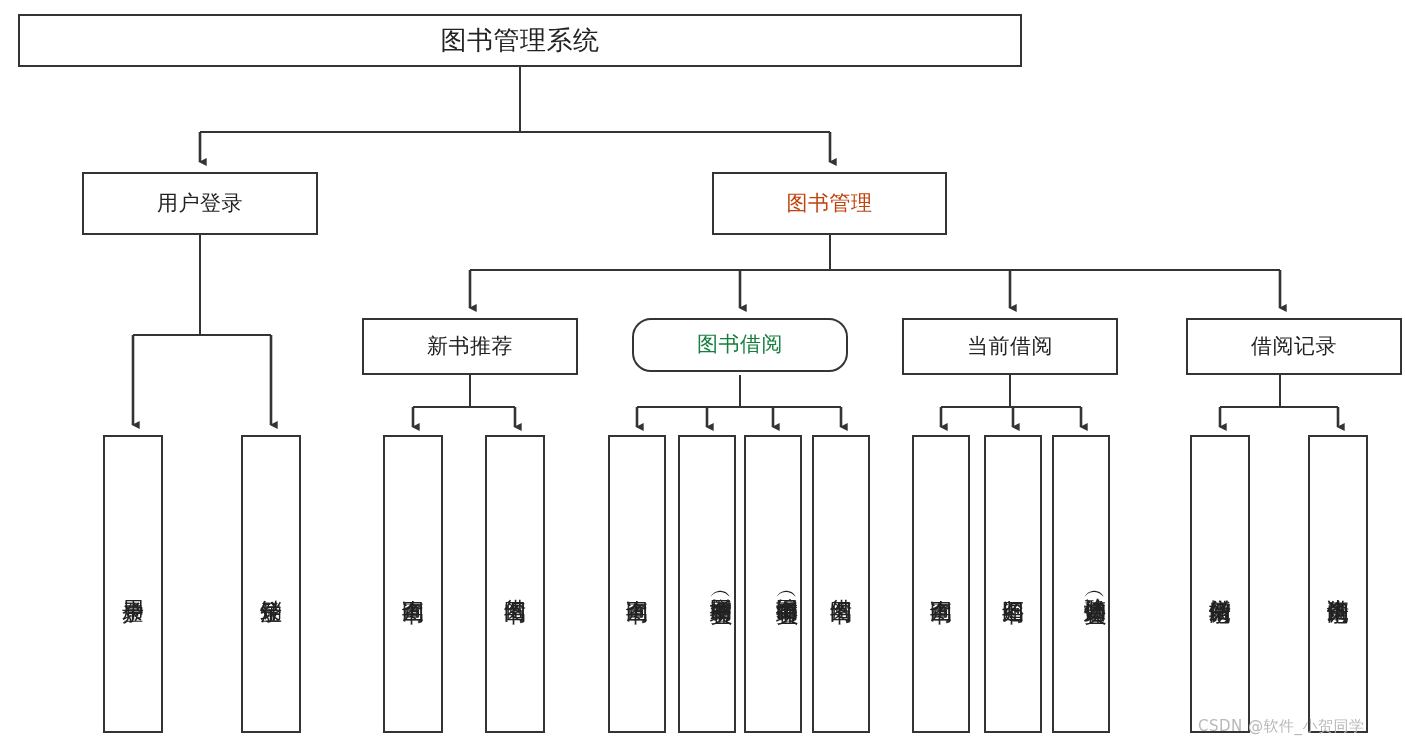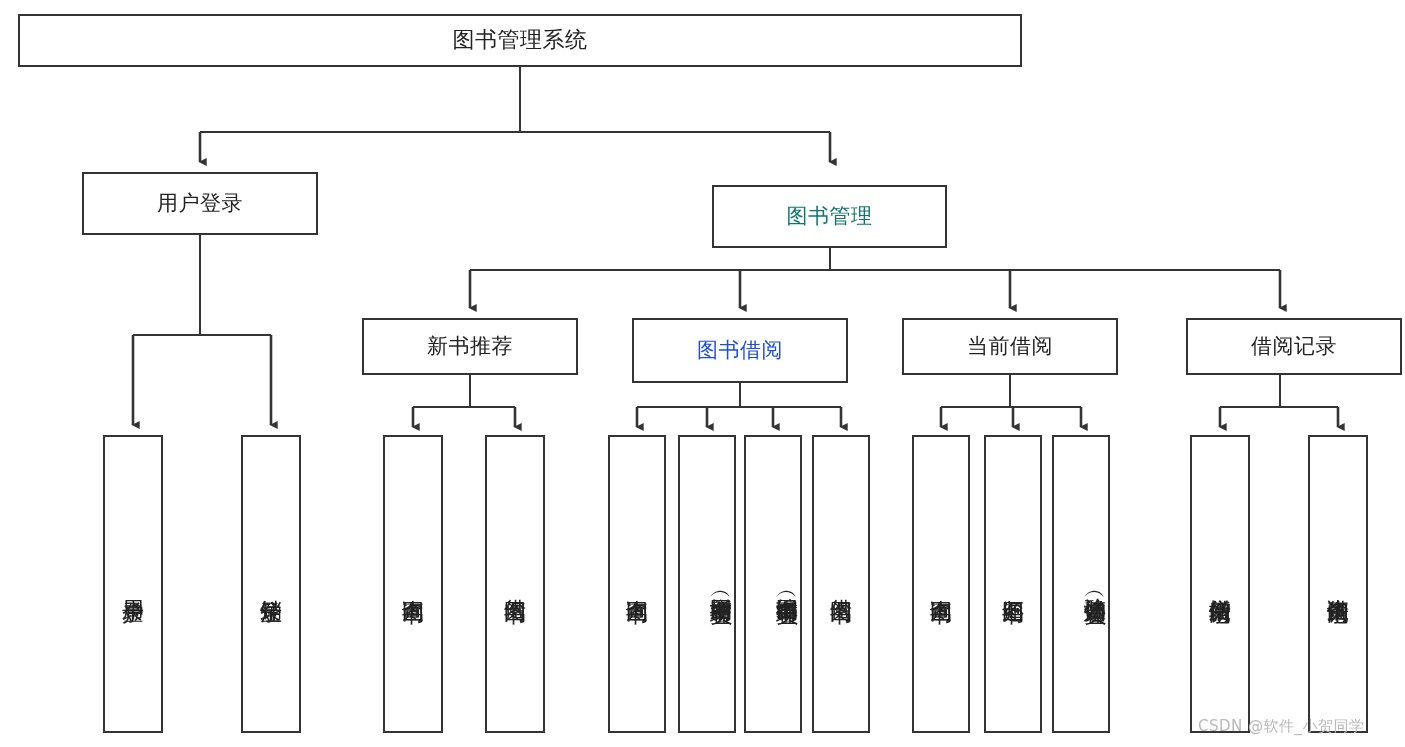--- a/index.html
+++ b/index.html
@@ -35,21 +35,21 @@
     align-items: center;
     justify-content: center;
     text-align: center;
   }
   .node.horiz {
     font-size: 21px;
     letter-spacing: 0.5px;
     line-height: 1.1;
   }
   .node.root {
-    font-size: 22px;
+    font-size: 26px;
   }
   .node.vert {
     writing-mode: vertical-rl;
     text-orientation: upright;
     font-size: 22px;
     line-height: 1.18;
     letter-spacing: 1px;
     padding: 6px 0;
   }
   .watermark {
@@ -139,24 +139,24 @@
     </g>
     <g stroke="#343434" stroke-width="2.6" fill="none">
       <path d="M 1220 407 L 1220 427" marker-end="url(#arrow)"></path>
       <path d="M 1338 407 L 1338 427" marker-end="url(#arrow)"></path>
     </g>
   </svg>
 
   <div class="node horiz root" style="left: 18px; top: 14px; width: 1004px; height: 53px; border-color: rgb(52, 52, 52); color: rgb(34, 34, 34);">图书管理系统</div>
 
   <div class="node horiz" style="left: 82px; top: 172px; width: 236px; height: 63px; border-color: rgb(52, 52, 52); color: rgb(34, 34, 34);">用户登录</div>
-  <div class="node horiz" style="left: 712px; top: 185px; width: 235px; height: 63px; border-color: rgb(52, 52, 52); color: #0f766e;">图书管理</div>
+  <div class="node horiz" style="left: 712px; top: 172px; width: 235px; height: 63px; border-color: rgb(52, 52, 52); color: #c2410c;">图书管理</div>
 
   <div class="node horiz" style="left: 362px; top: 318px; width: 216px; height: 57px; border-color: rgb(52, 52, 52); color: rgb(34, 34, 34);">新书推荐</div>
-  <div class="node horiz" style="left: 632px; top: 318px; width: 216px; height: 65px; border-color: rgb(52, 52, 52); color: #1d4ed8;">图书借阅</div>
+  <div class="node horiz" style="left: 632px; top: 318px; width: 216px; height: 54px; border-color: rgb(52, 52, 52); color: #15803d; border-radius: 19px;">图书借阅</div>
   <div class="node horiz" style="left: 902px; top: 318px; width: 216px; height: 57px; border-color: rgb(52, 52, 52); color: rgb(34, 34, 34);">当前借阅</div>
   <div class="node horiz" style="left: 1172px; top: 318px; width: 216px; height: 57px; border-color: rgb(52, 52, 52); color: rgb(34, 34, 34); margin-left: 14px;">借阅记录</div>
 
   <div class="node vert" style="left: 103px; top: 435px; width: 60px; height: 298px; border-color: rgb(52, 52, 52); color: rgb(34, 34, 34);">用户登录</div>
   <div class="node vert" style="left: 241px; top: 435px; width: 60px; height: 298px; border-color: rgb(52, 52, 52); color: rgb(34, 34, 34);">注销登录</div>
   <div class="node vert" style="left: 383px; top: 435px; width: 60px; height: 298px; border-color: rgb(52, 52, 52); color: rgb(34, 34, 34);">查询图书</div>
   <div class="node vert" style="left: 485px; top: 435px; width: 60px; height: 298px; border-color: rgb(52, 52, 52); color: rgb(34, 34, 34);">借阅图书</div>
   <div class="node vert" style="left: 608px; top: 435px; width: 58px; height: 298px; border-color: rgb(52, 52, 52); color: rgb(34, 34, 34);">查询图书</div>
   <div class="node vert" style="left: 678px; top: 435px; width: 58px; height: 298px; align-items: flex-start; border-color: rgb(52, 52, 52); color: rgb(34, 34, 34);">新增图书（管理员）</div>
   <div class="node vert" style="left: 744px; top: 435px; width: 58px; height: 298px; align-items: flex-start; border-color: rgb(52, 52, 52); color: rgb(34, 34, 34);">编辑图书（管理员）</div>

